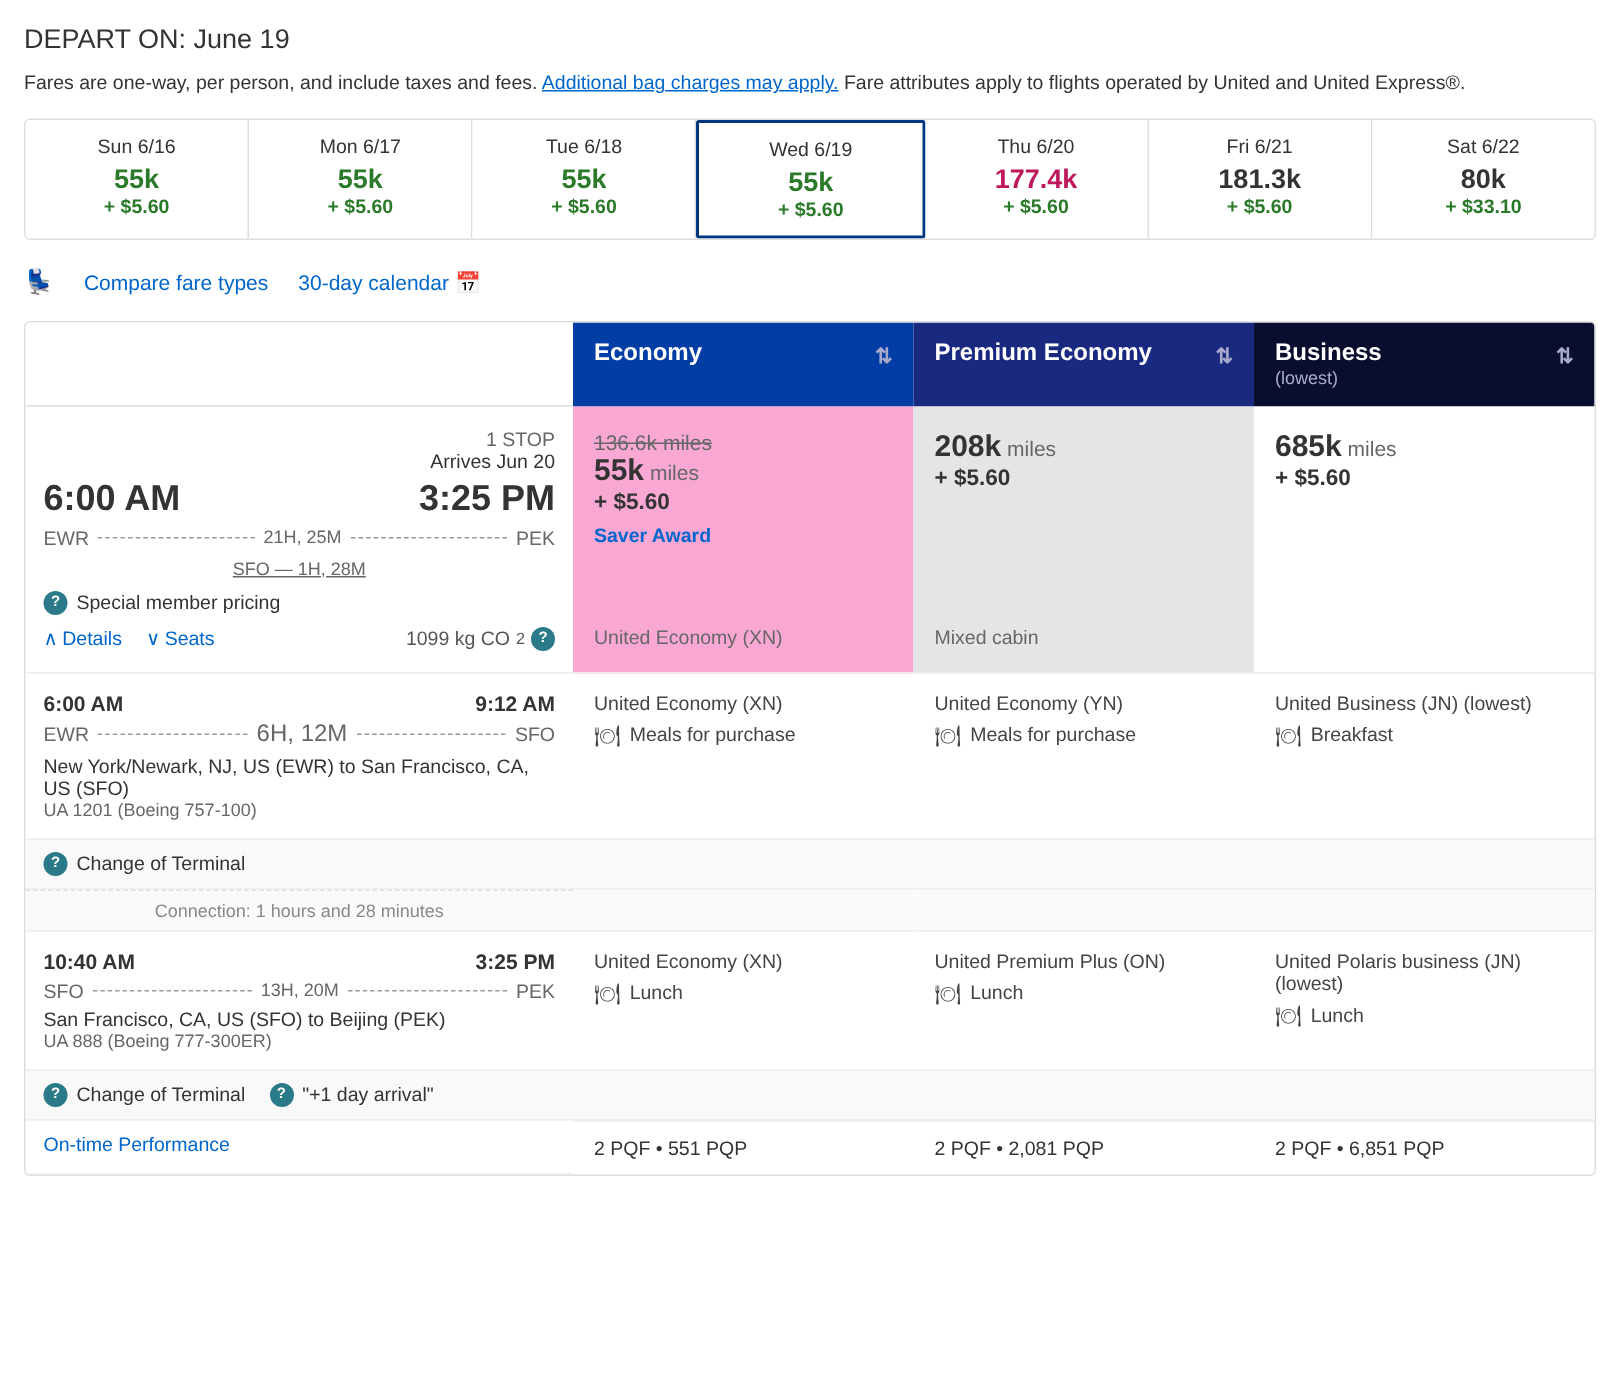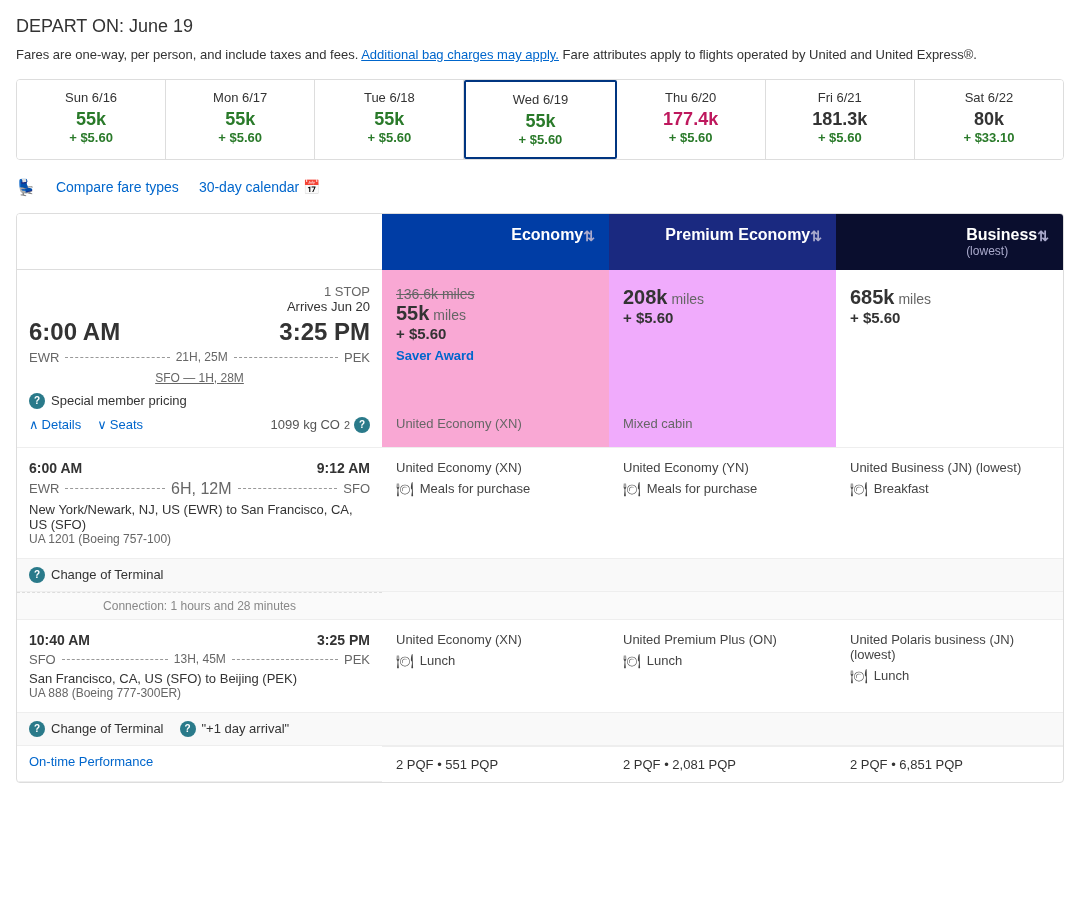--- a/index.html
+++ b/index.html
@@ -21,35 +21,35 @@
     .date-cell .price { font-size: 13px; color: #2a7a2a; font-weight: bold; }
 
     
     .toolbar { display: flex; align-items: center; gap: 20px; margin-bottom: 16px; padding-bottom: 0; }
     .toolbar a { color: #0066cc; text-decoration: none; font-size: 14px; display: flex; align-items: center; gap: 4px; }
 
     
     .flight-grid { display: grid; grid-template-columns: 365px 1fr 1fr 1fr; border: 1px solid #ddd; border-radius: 4px; overflow: hidden; }
 
     
-    .col-header { padding: 12px 14px; font-size: 16px; font-weight: bold; color: #fff; display: flex; justify-content: flex-end; align-items: flex-start; }
+    .col-header { padding: 12px 14px; font-size: 16px; font-weight: bold; color: #fff; display: flex; justify-content: space-between; align-items: flex-start; }
     .col-header.economy { background: #003da5; }
     .col-header.premium-economy { background: #1a2980; }
     .col-header.business { background: #0a0e2e; }
     .col-header .col-title { font-size: 16px; font-weight: bold; }
     .col-header .col-subtitle { font-size: 12px; font-weight: normal; color: #aac; }
     .col-header-empty { background: #fff; padding: 12px; border-bottom: 1px solid #ddd; }
     .sort-icon { color: #aac; font-size: 14px; margin-top: 2px; cursor: pointer; }
     .fare-cell { padding: 16px 14px; border-bottom: 1px solid #eee; vertical-align: top; }
     .fare-cell .strikethrough { text-decoration: line-through; color: #666; font-size: 14px; }
     .fare-cell .main-miles { font-size: 20px; font-weight: bold; color: #333; }
     .fare-cell .fare-price { font-size: 15px; font-weight: bold; color: #333; }
     .fare-cell .saver-award { color: #0066cc; font-size: 13px; font-weight: bold; margin-top: 6px; }
     .fare-cell.economy-cell { background: #f9a8d4; }
-    .fare-cell.premium-cell { background: #f0abfc; }
+    .fare-cell.premium-cell { background: #e5e5e5; }
     .fare-cell.business-cell { background: #fff; }
 
     .flight-info-cell { padding: 14px 12px; border-bottom: 1px solid #eee; }
     .flight-info-cell .stops { text-align: right; font-size: 13px; color: #666; }
     .flight-info-cell .arrives { text-align: right; font-size: 13px; color: #333; }
     .flight-info-cell .times { display: flex; justify-content: space-between; align-items: center; margin: 4px 0; }
     .flight-info-cell .time { font-size: 24px; font-weight: bold; color: #333; }
     .flight-info-cell .route { display: flex; align-items: center; gap: 6px; font-size: 13px; color: #666; margin-bottom: 6px; }
     .flight-info-cell .route-line { flex: 1; border-top: 1px dashed #999; }
     .flight-info-cell .duration { font-size: 12px; color: #666; }
@@ -297,21 +297,21 @@
   <div class="connection-empty"></div>
 
   <div class="segment-flight-cell">
     <div class="seg-times">
       <span class="seg-time">10:40 AM</span>
       <span class="seg-time">3:25 PM</span>
     </div>
     <div class="seg-route">
       <span>SFO</span>
       <span class="seg-route-line"></span>
-      <span style="font-size:12px;color:#666;">13H, 45M</span>
+      <span style="font-size:12px;color:#666;">13H, 20M</span>
       <span class="seg-route-line"></span>
       <span>PEK</span>
     </div>
     <div class="seg-route-detail">San Francisco, CA, US (SFO) to Beijing (PEK)</div>
     <div class="seg-aircraft">UA 888 (Boeing 777-300ER)</div>
   </div>
 
   <div class="segment-fare-cell">
     <div>United Economy (XN)</div>
     <div class="meal-row">

